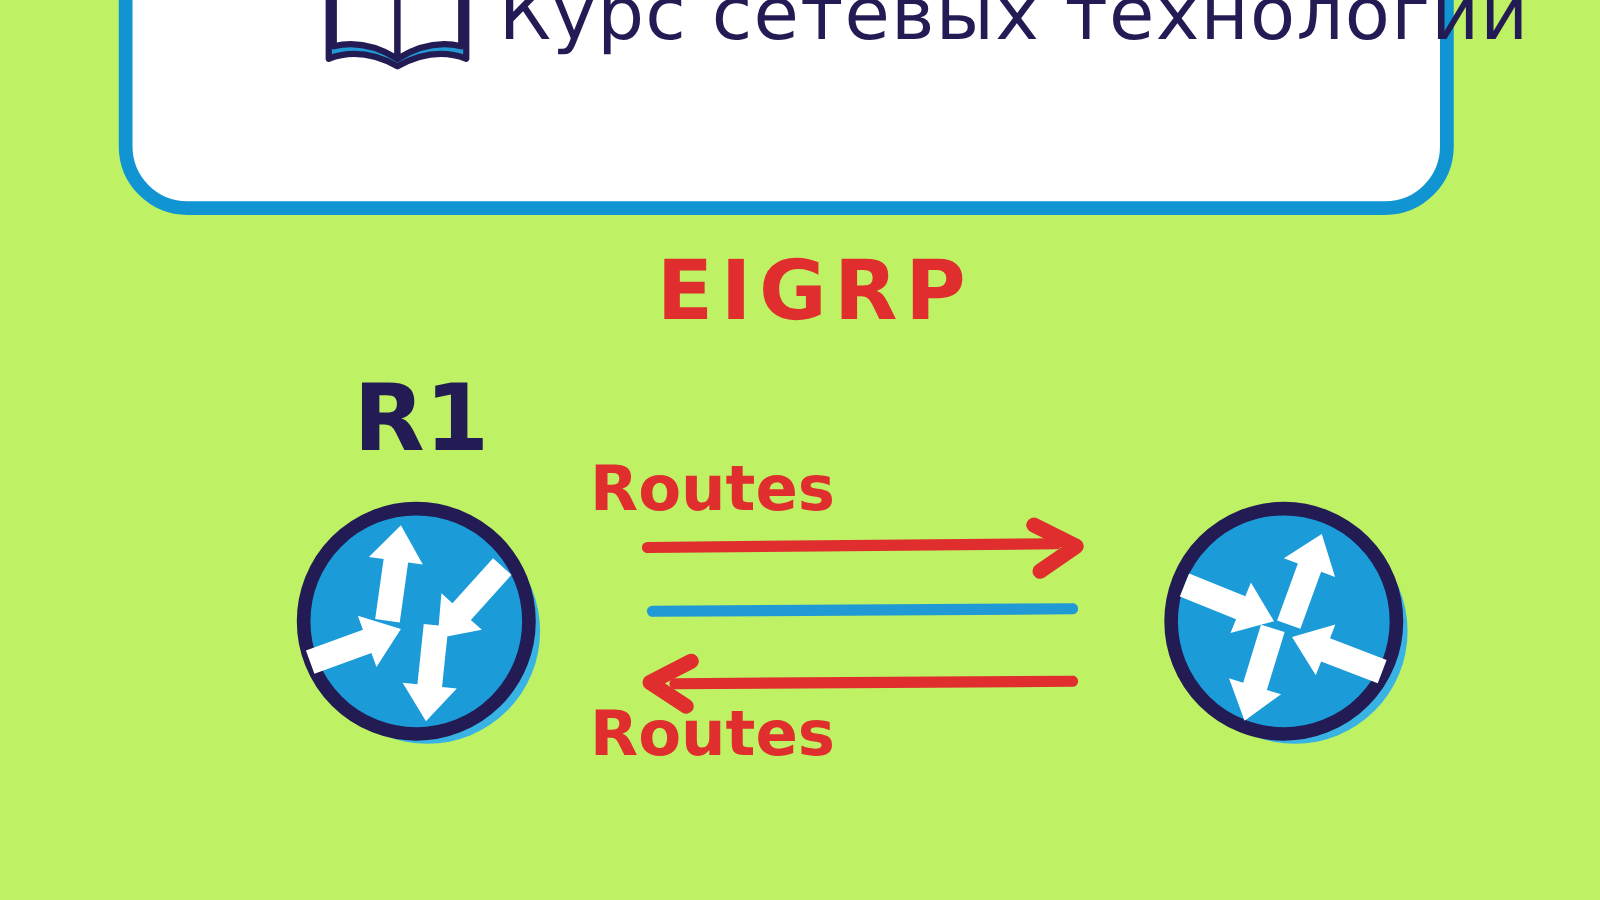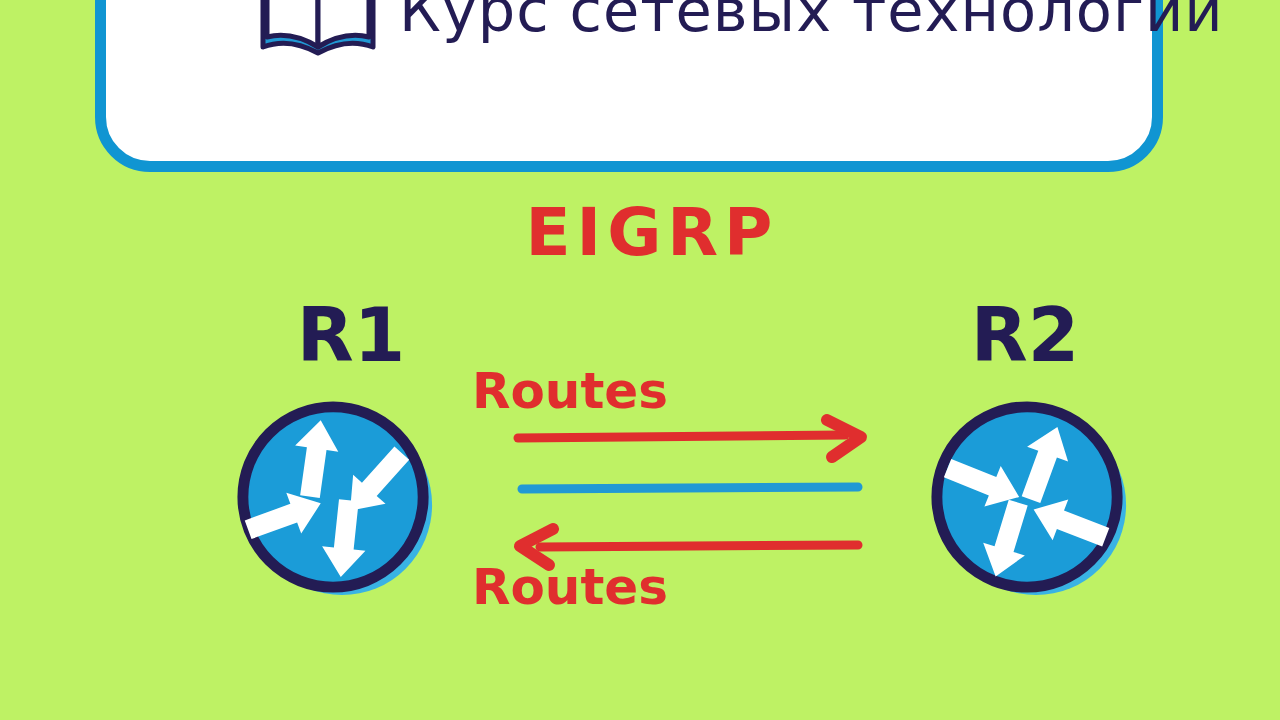--- a/index.html
+++ b/index.html
@@ -58,21 +58,21 @@
   }
   .router-label {
     position: absolute;
     top: 292px;
     width: 220px;
     text-align: center;
     font-size: 74px;
     font-weight: bold;
     color: #231c54;
   }
-  .router-label.r1 { left: 241px; }
+  .router-label.r1 { left: 227px; }
   .router-label.r2 { left: 915px; }
   .router-icon {
     position: absolute;
     top: 396px;
     width: 208px;
     height: 208px;
   }
   .router-icon.r1 { left: 232px; }
   .router-icon.r2 { left: 926px; }
   .link-svg {
@@ -107,21 +107,20 @@
       <path d="M62 76 Q36 60 11 66 L11 16 Q36 6 62 22 Z" fill="#ffffff" stroke="#231c54" stroke-width="5" stroke-linejoin="round"></path>
 
       <path d="M62 76 Q88 60 113 66 L113 16 Q88 6 62 22 Z" fill="#ffffff" stroke="#231c54" stroke-width="5" stroke-linejoin="round"></path>
     </svg>
     <div class="header-title">Курс сетевых технологий</div>
   </div>
 
   <div class="protocol-title">EIGRP</div>
 
   <div class="router-label r1">R1</div>
-  <div class="router-label r2">R2</div>
 
   <svg class="router-icon r1" viewBox="0 0 210 210">
     <circle cx="111" cy="110" r="91" fill="#39b3e4"></circle>
     <circle cx="102" cy="102" r="91" fill="#1b9cd8" stroke="#231c54" stroke-width="11"></circle>
     <g fill="#ffffff">
       <polygon points="0,-40 -22,-11 -10,-11 -10,38 10,38 10,-11 22,-11" transform="translate(84,64) rotate(8)"></polygon>
       <polygon points="0,-40 -22,-11 -10,-11 -10,38 10,38 10,-11 22,-11" transform="translate(146,86) rotate(222)"></polygon>
       <polygon points="0,-40 -22,-11 -10,-11 -10,38 10,38 10,-11 22,-11" transform="translate(52,122) rotate(70)"></polygon>
       <polygon points="0,-40 -22,-11 -10,-11 -10,38 10,38 10,-11 22,-11" transform="translate(114,143) rotate(186)"></polygon>
     </g>

